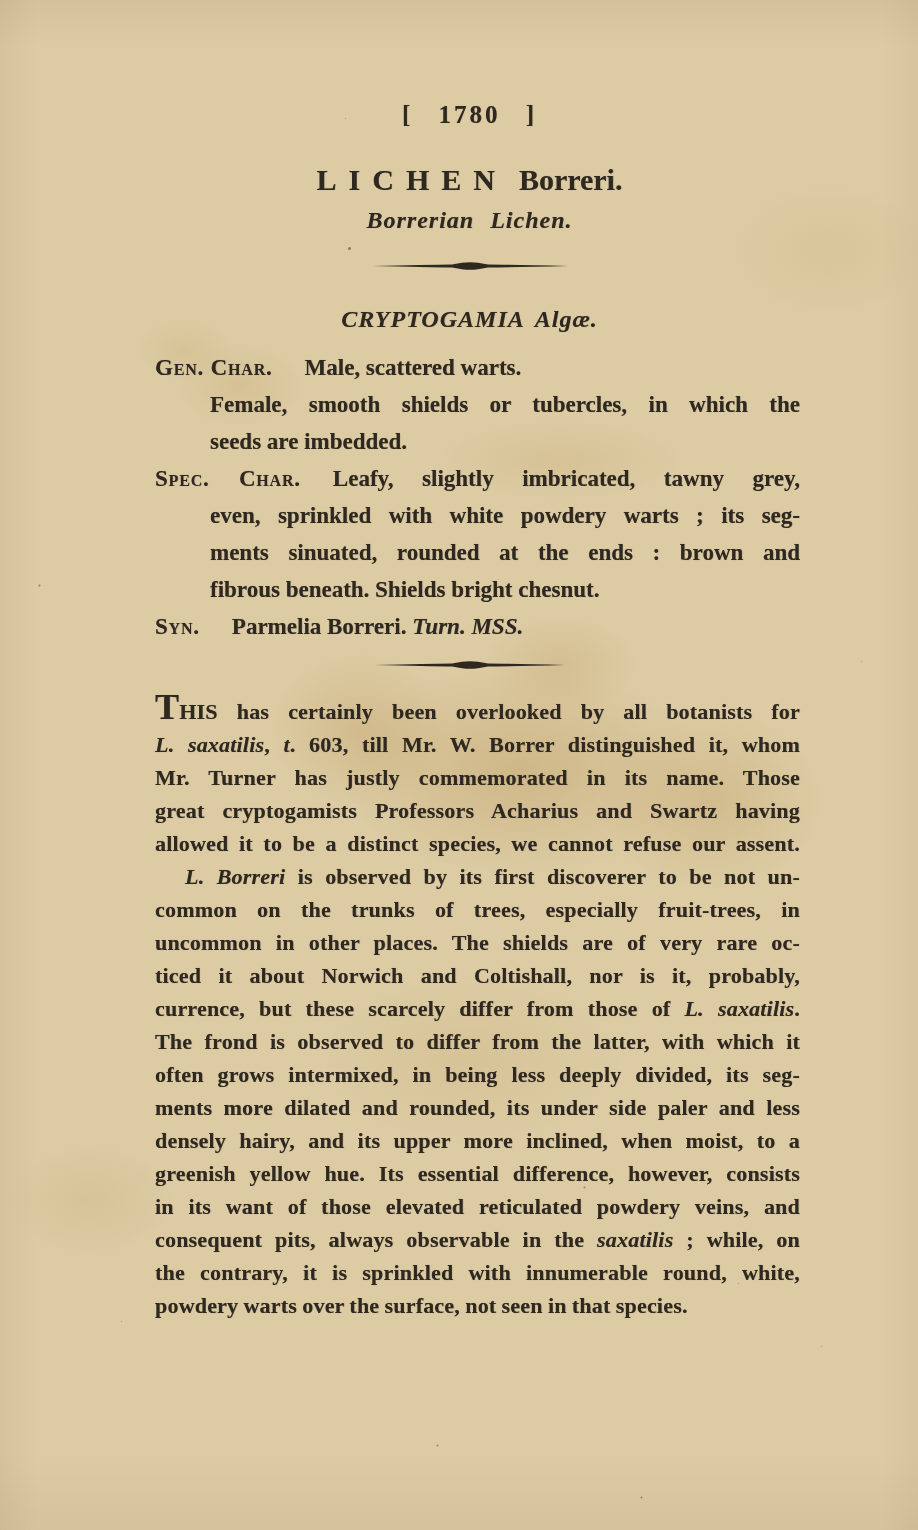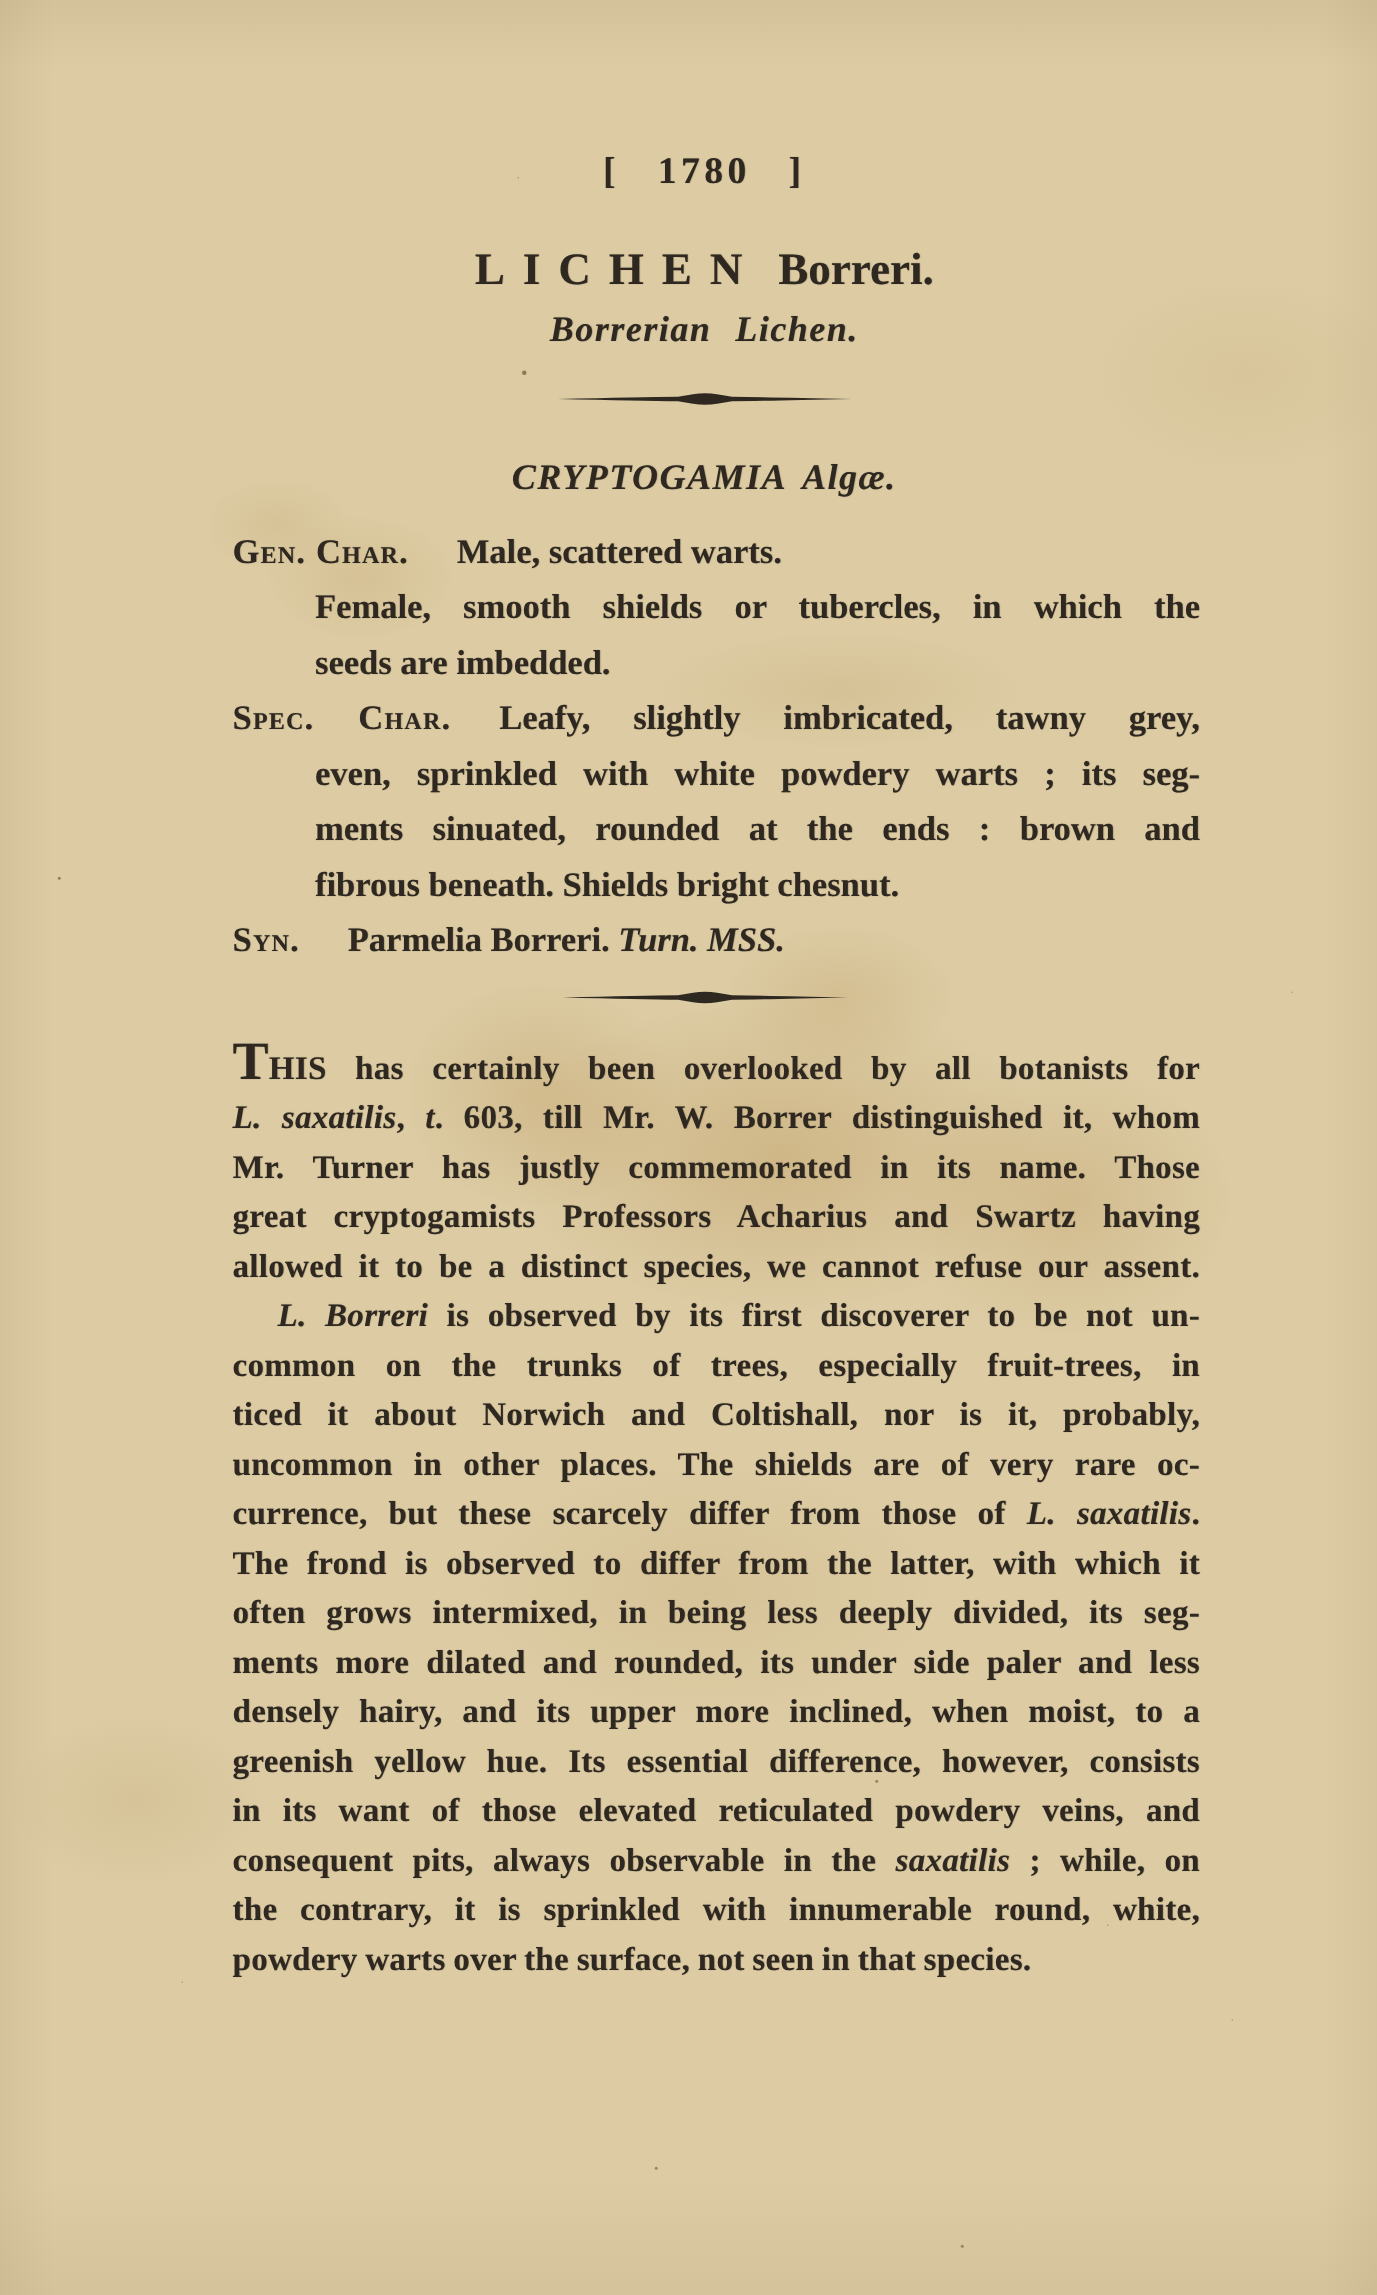--- a/index.html
+++ b/index.html
@@ -131,22 +131,22 @@
         <div class="para">
           <div class="line j"><span class="r lead">T</span><span class="r n">HIS has certainly been overlooked by all botanists for</span></div>
           <div class="line j"><span class="r i">L. saxatilis</span><span class="r n">, </span><span class="r i">t</span><span class="r n">. 603, till Mr. W. Borrer distinguished it, whom</span></div>
           <div class="line j"><span class="r n">Mr. Turner has justly commemorated in its name. Those</span></div>
           <div class="line j"><span class="r n">great cryptogamists Professors Acharius and Swartz having</span></div>
           <div class="line j"><span class="r n">allowed it to be a distinct species, we cannot refuse our assent.</span></div>
         </div>
         <div class="para">
           <div class="line j indf"><span class="r i">L. Borreri</span><span class="r n"> is observed by its first discoverer to be not un-</span></div>
           <div class="line j"><span class="r n">common on the trunks of trees, especially fruit-trees, in</span></div>
+          <div class="line j"><span class="r n">uncommon in other places. The shields are of very rare oc-</span></div>
           <div class="line j"><span class="r n">ticed it about Norwich and Coltishall, nor is it, probably,</span></div>
-          <div class="line j"><span class="r n">uncommon in other places. The shields are of very rare oc-</span></div>
           <div class="line j"><span class="r n">currence, but these scarcely differ from those of </span><span class="r i">L. saxatilis</span><span class="r n">.</span></div>
           <div class="line j"><span class="r n">The frond is observed to differ from the latter, with which it</span></div>
           <div class="line j"><span class="r n">often grows intermixed, in being less deeply divided, its seg-</span></div>
           <div class="line j"><span class="r n">ments more dilated and rounded, its under side paler and less</span></div>
           <div class="line j"><span class="r n">densely hairy, and its upper more inclined, when moist, to a</span></div>
           <div class="line j"><span class="r n">greenish yellow hue. Its essential difference, however, consists</span></div>
           <div class="line j"><span class="r n">in its want of those elevated reticulated powdery veins, and</span></div>
           <div class="line j"><span class="r n">consequent pits, always observable in the </span><span class="r i">saxatilis</span><span class="r n"> ; while, on</span></div>
           <div class="line j"><span class="r n">the contrary, it is sprinkled with innumerable round, white,</span></div>
           <div class="line"><span class="r n">powdery warts over the surface, not seen in that species.</span></div>

